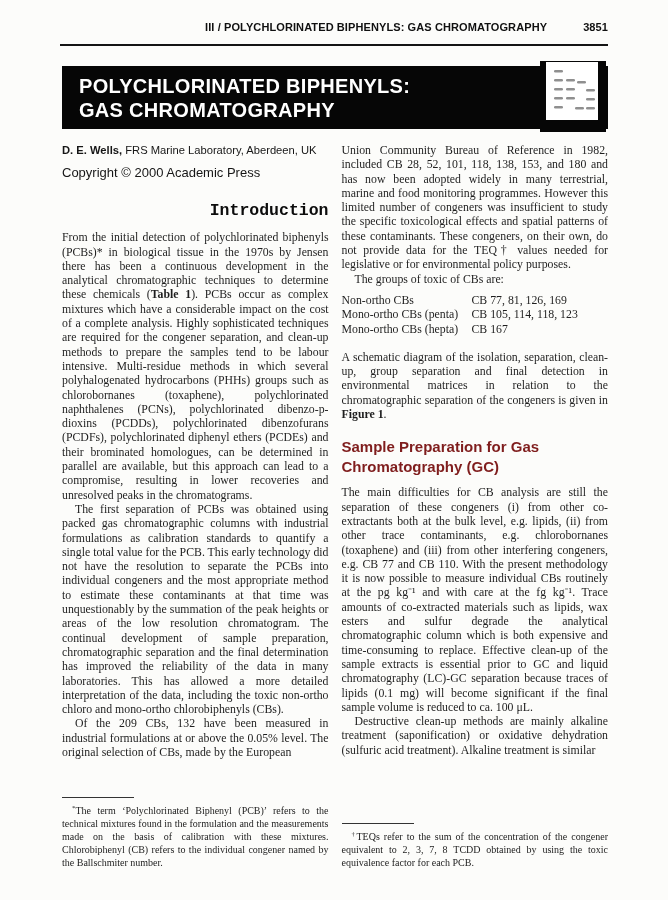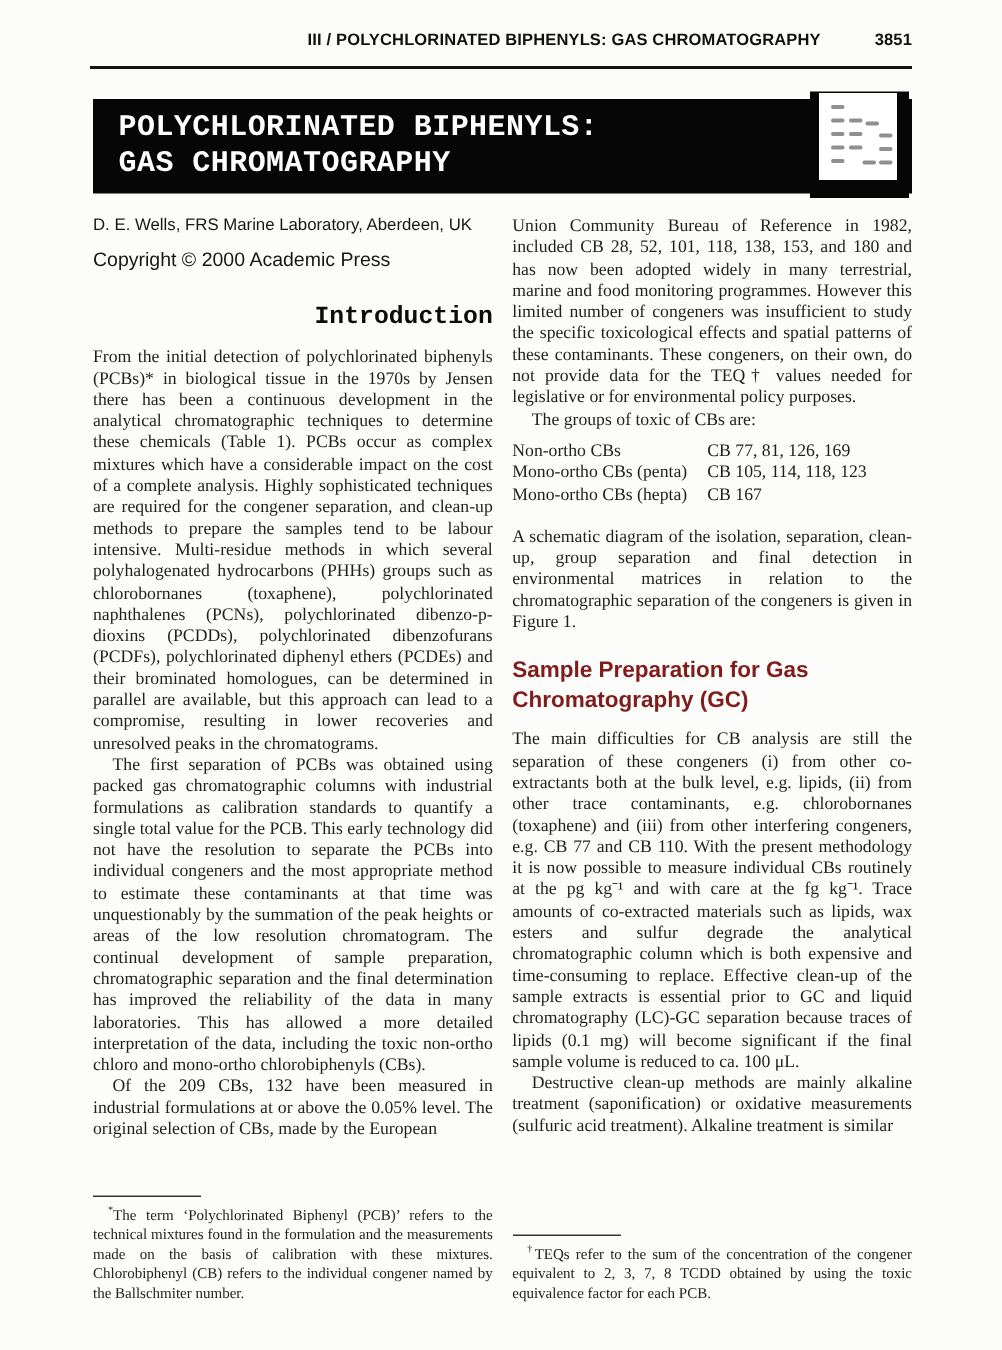--- a/index.html
+++ b/index.html
@@ -21,21 +21,21 @@
   .page-number { margin-left:36px;text-align:right; }
   .header-rule {
     position:absolute; top:44px; left:60px; width:548px; height:2px; background:#141414;
   }
   .banner {
     position:absolute; top:66px; left:62px; width:546px; height:63px;
     background:#060606;
   }
   .banner-title {
     padding:8px 0 0 17px;
-    font-family:Liberation Mono, monospace;
+    font-family:Liberation Sans, sans-serif;
     font-weight:bold; font-size:20px; line-height:24px;
     color:#ffffff; letter-spacing:0.3px;
   }
   .banner-icon-frame {
     position:absolute; right:2px; top:-5px; width:66px; height:71px; background:#060606;
   }
   .banner-icon {
     position:absolute; right:8px; top:1px; width:52px; height:58px; background:#ffffff;
   }
   .columns {
@@ -71,21 +71,21 @@
   .tg-row { display:flex; text-align:left; }
   .tg-name { width:130px; flex:none; }
   .schematic { margin-top:4px; }
   .footnote {
     margin-top:auto;
     font-size:10px; line-height:12.9px; color:#222;
   }
   .fn-rule { width:72px; height:1px; background:#333; margin-bottom:7px; }
   .fn-text { text-indent:10px; }
   sup { font-size:68%; vertical-align:super; line-height:0; }
-  b { font-weight:normal; }
+  b { font-weight:bold; }
 </style>
 </head>
 <body>
 
 <div class="running-header">
   <span>III / POLYCHLORINATED BIPHENYLS: GAS CHROMATOGRAPHY</span><span class="page-number">3851</span>
 </div>
 <div class="header-rule"></div>
 
 <div class="banner">
@@ -157,21 +157,21 @@
         <span class="tg-cong">CB 167</span>
       </div>
     </div>
 
     <p class="para schematic"><span>A schematic diagram of the isolation, separation, clean-up, group separation and final detection in environmental matrices in relation to the chromatographic separation of the congeners is given in </span><b>Figure 1</b><span>.</span></p>
 
     <h2 class="sp-heading">Sample Preparation for Gas Chromatography (GC)</h2>
 
     <p class="para">The main difficulties for CB analysis are still the separation of these congeners (i) from other co-extractants both at the bulk level, e.g. lipids, (ii) from other trace contaminants, e.g. chlorobornanes (toxaphene) and (iii) from other interfering congeners, e.g. CB 77 and CB 110. With the present methodology it is now possible to measure individual CBs routinely at the pg kg⁻¹ and with care at the fg kg⁻¹. Trace amounts of co-extracted materials such as lipids, wax esters and sulfur degrade the analytical chromatographic column which is both expensive and time-consuming to replace. Effective clean-up of the sample extracts is essential prior to GC and liquid chromatography (LC)-GC separation because traces of lipids (0.1 mg) will become significant if the final sample volume is reduced to ca. 100 μL.</p>
 
-    <p class="para indent">Destructive clean-up methods are mainly alkaline treatment (saponification) or oxidative measurements (sulfuric acid treatment). Alkaline treatment is similar</p>
+    <p class="para indent">Destructive clean-up methods are mainly alkaline treatment (saponification) or oxidative dehydration (sulfuric acid treatment). Alkaline treatment is similar</p>
 
     <div class="footnote">
       <div class="fn-rule"></div>
       <div class="fn-text"><sup>†</sup><span>TEQs refer to the sum of the concentration of the congener equivalent to 2, 3, 7, 8 TCDD obtained by using the toxic equivalence factor for each PCB.</span></div>
     </div>
   </div>
 
 </div>
 
 </body></html>

